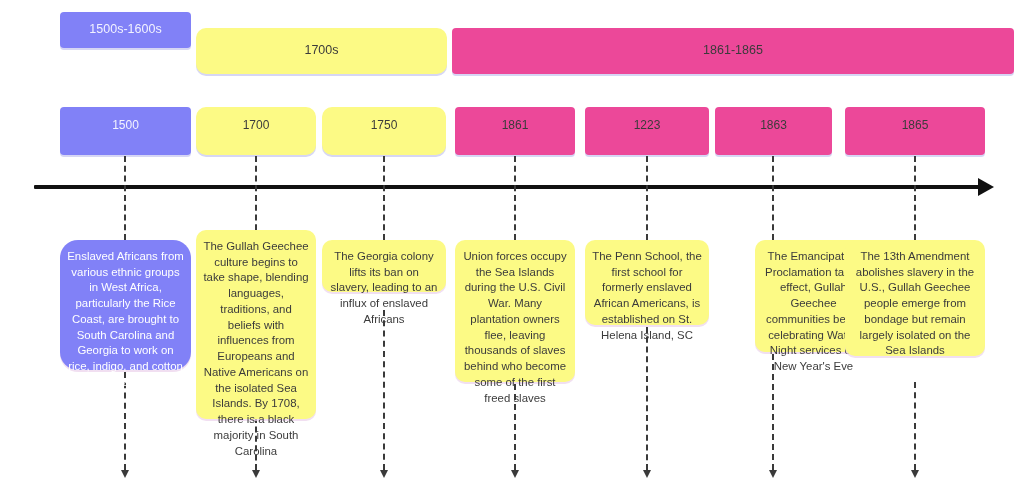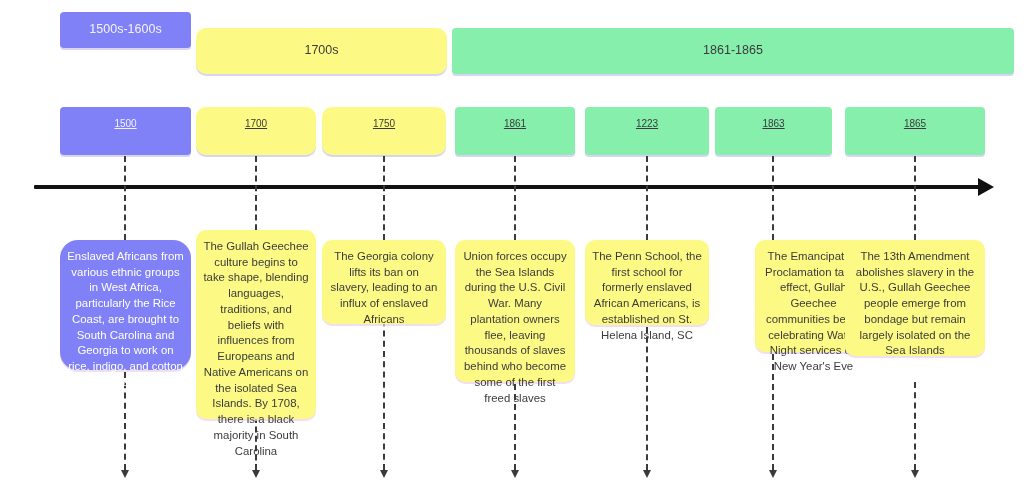--- a/index.html
+++ b/index.html
@@ -42,24 +42,23 @@
 
   
   .year-box {
     position: absolute;
     box-sizing: border-box;
     border-radius: 4px;
     display: flex;
     align-items: flex-start;
     justify-content: center;
     text-align: center;
-    font-size: 10px;
+    font-size: 12px;
     padding-top: 11px;
     box-shadow: 0 2px 0 0 rgba(180,180,235,0.55);
-    text-decoration: underline;
   }
 
   
   .axis-line {
     position: absolute;
     background: #111111;
     height: 4px;
     border-radius: 1px;
   }
   .axis-arrow {
@@ -95,21 +94,21 @@
     font-size: 11.4px;
     line-height: 1.38;
     padding: 9px 7px 9px 7px;
     box-shadow: 0 2px 0 0 rgba(235,210,235,0.7);
   }
 
   
   .theme-purple { background: #8181f7; color: #ffffff; border-radius: 18px; }
   .theme-purple-dark-text { background: #8181f7; color: #f2f2ff; }
   .theme-yellow { background: #fcfa85; color: #3b3b3b; border-radius: 10px; }
-  .theme-green  { background: #86efac; color: #3b3b3b; }
+  .theme-green  { background: #ec4899; color: #3b3b3b; }
 </style>
 </head>
 <body>
 
 <div id="canvas">
 
   <div id="era-row">
       <div class="era-bar theme-purple-dark-text" style="left: 60px; top: 12px; width: 131px; height: 36px;">
         <span class="era-label">1500s-1600s</span>
       </div>
@@ -168,20 +167,20 @@
       <div class="connector" style="left: 772px; top: 354px; height: 116px;"></div>
       <div class="conn-arrow" style="left: 769px; top: 470px;"></div>
       <div class="connector" style="left: 914px; top: 156px; height: 84px;"></div>
       <div class="connector" style="left: 914px; top: 382px; height: 88px;"></div>
       <div class="conn-arrow" style="left: 911px; top: 470px;"></div>
     </div>
 
   <div id="desc-row">
       <div class="desc-box theme-purple" style="left: 60px; top: 240px; width: 131px; height: 130px;"><span>Enslaved Africans from various ethnic groups in West Africa, particularly the Rice Coast, are brought to South Carolina and Georgia to work on rice, indigo, and cotton plantations</span></div>
       <div class="desc-box theme-yellow" style="left: 196px; top: 230px; width: 120px; height: 189px;"><span>The Gullah Geechee culture begins to take shape, blending languages, traditions, and beliefs with influences from Europeans and Native Americans on the isolated Sea Islands. By 1708, there is a black majority in South Carolina</span></div>
-      <div class="desc-box theme-yellow" style="left: 322px; top: 240px; width: 124px; height: 84px;"><span>The Georgia colony lifts its ban on slavery, leading to an influx of enslaved Africans</span></div>
+      <div class="desc-box theme-yellow" style="left: 322px; top: 240px; width: 124px; height: 52px;"><span>The Georgia colony lifts its ban on slavery, leading to an influx of enslaved Africans</span></div>
       <div class="desc-box theme-yellow" style="left: 455px; top: 240px; width: 120px; height: 142px;"><span>Union forces occupy the Sea Islands during the U.S. Civil War. Many plantation owners flee, leaving thousands of slaves behind who become some of the first freed slaves</span></div>
       <div class="desc-box theme-yellow" style="left: 585px; top: 240px; width: 124px; height: 85px;"><span>The Penn School, the first school for formerly enslaved African Americans, is established on St. Helena Island, SC</span></div>
       <div class="desc-box theme-yellow" style="left: 715px; top: 240px; width: 117px; height: 112px; margin-left: 40px;"><span>The Emancipation Proclamation takes effect, Gullah Geechee communities begin celebrating Watch Night services on New Year's Eve</span></div>
       <div class="desc-box theme-yellow" style="left: 845px; top: 240px; width: 140px; height: 116px;"><span>The 13th Amendment abolishes slavery in the U.S., Gullah Geechee people emerge from bondage but remain largely isolated on the Sea Islands</span></div>
     </div>
 
 </div>
 
 </body></html>

